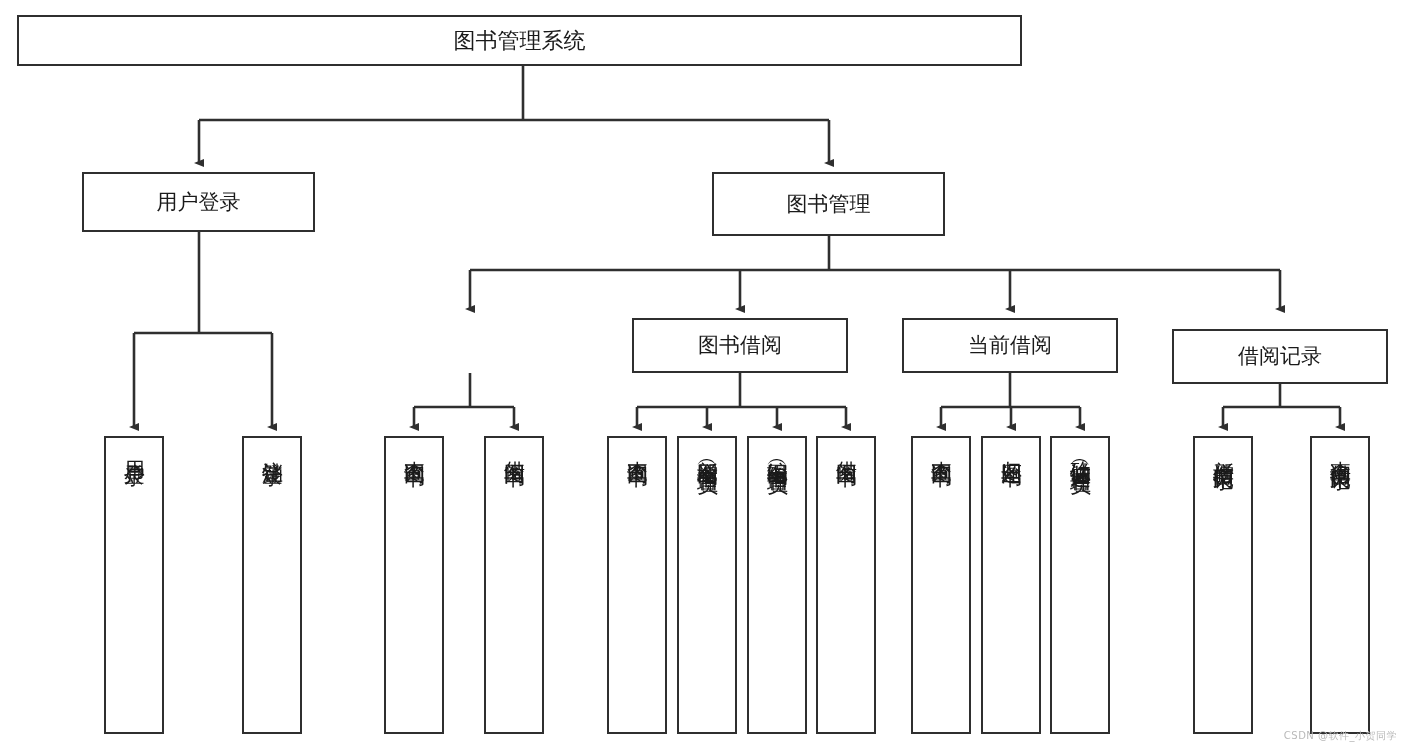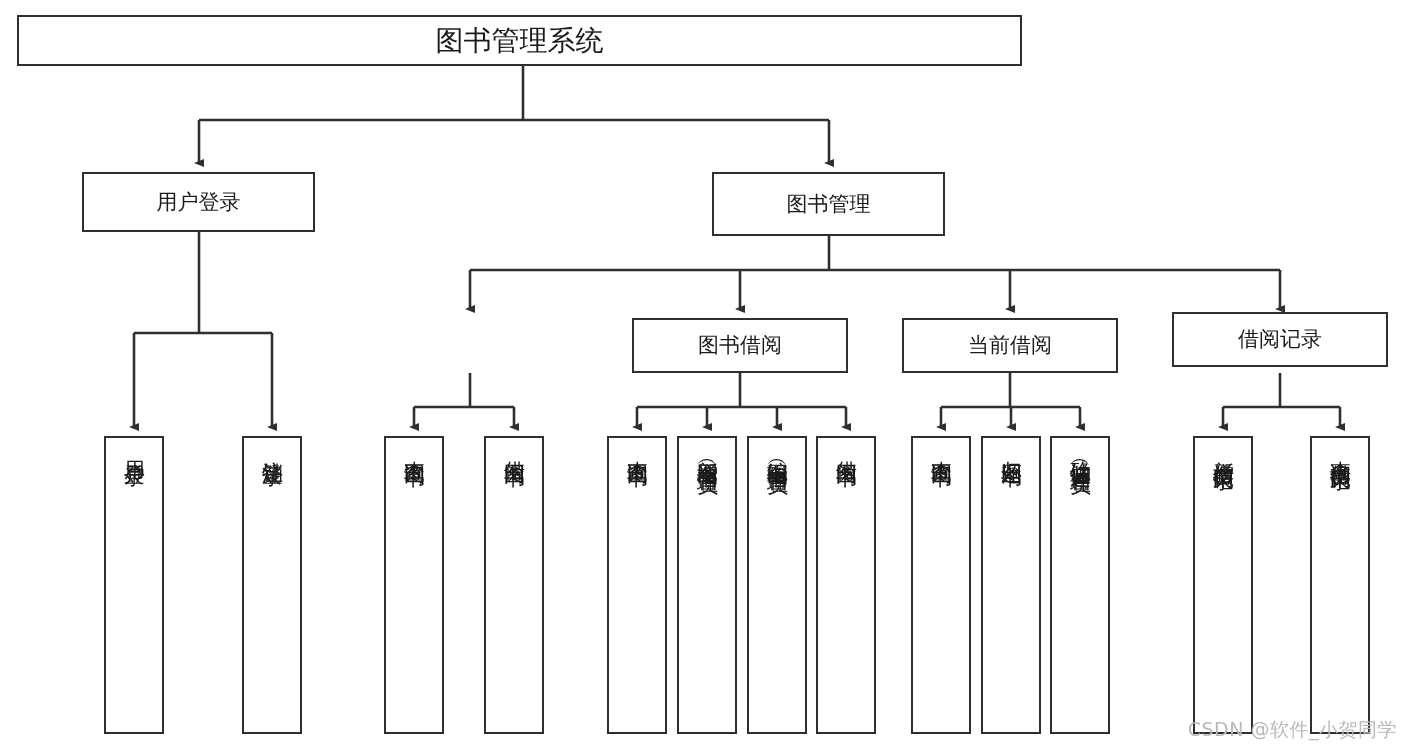--- a/index.html
+++ b/index.html
@@ -49,26 +49,26 @@
     justify-content: center;
     padding-top: 6px;
   }
   .node.vert .label {
     writing-mode: vertical-rl;
     text-orientation: upright;
     font-size: 21px;
     letter-spacing: 2px;
     line-height: 1;
   }
-  .node.root .label { font-size: 28px; text-align: right; }
+  .node.root .label { font-size: 22px; text-align: right; }
   #watermark {
     position: absolute;
     right: 8px;
     bottom: 4px;
-    font-size: 19px;
+    font-size: 10px;
     color: #b9b9b9;
     white-space: nowrap;
     letter-spacing: 0.5px;
   }
 </style>
 </head>
 <body>
 
 <div id="canvas">
 
@@ -132,21 +132,21 @@
   <div class="node horiz" style="left:712px; top:172px; width:233px; height:64px;">
     <span class="label">图书管理</span>
   </div>
 
   <div class="node horiz" style="left:632px; top:318px; width:216px; height:55px;">
     <span class="label">图书借阅</span>
   </div>
   <div class="node horiz" style="left:902px; top:318px; width:216px; height:55px;">
     <span class="label">当前借阅</span>
   </div>
-  <div class="node horiz" style="left:1172px; top:312px; width:216px; height:55px;">
+  <div class="node horiz" style="left:1172px; top:329px; width:216px; height:55px;">
     <span class="label">借阅记录</span>
   </div>
 
   <div class="node vert" style="left:104px; top:436px; width:60px; height:298px;">
     <span class="label">用户登录</span>
   </div>
   <div class="node vert" style="left:242px; top:436px; width:60px; height:298px;">
     <span class="label">注销登录</span>
   </div>
 

